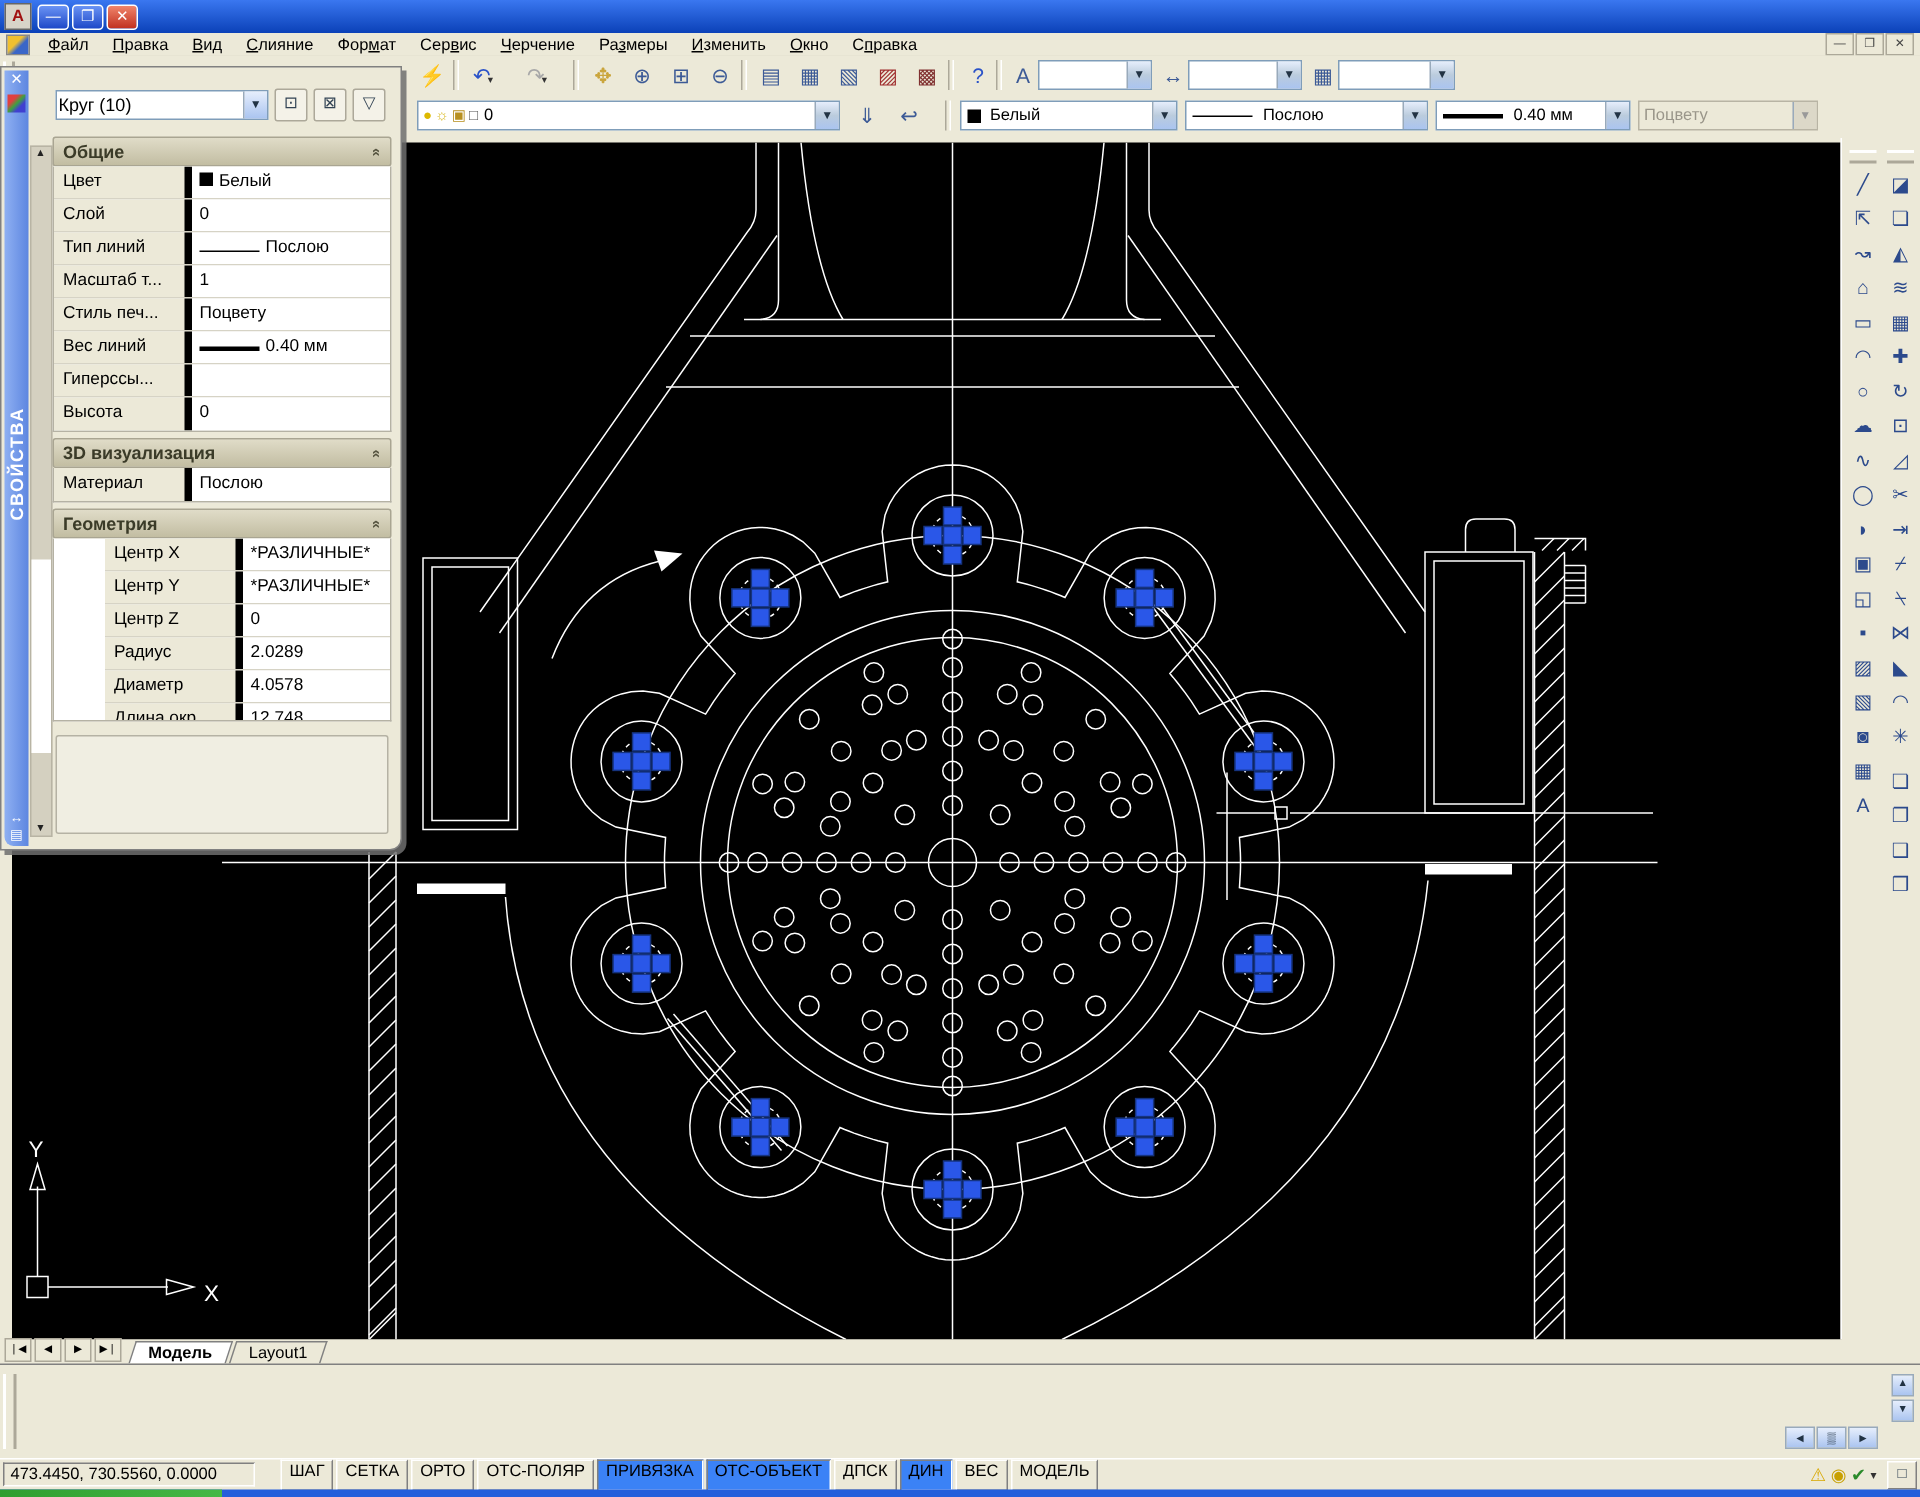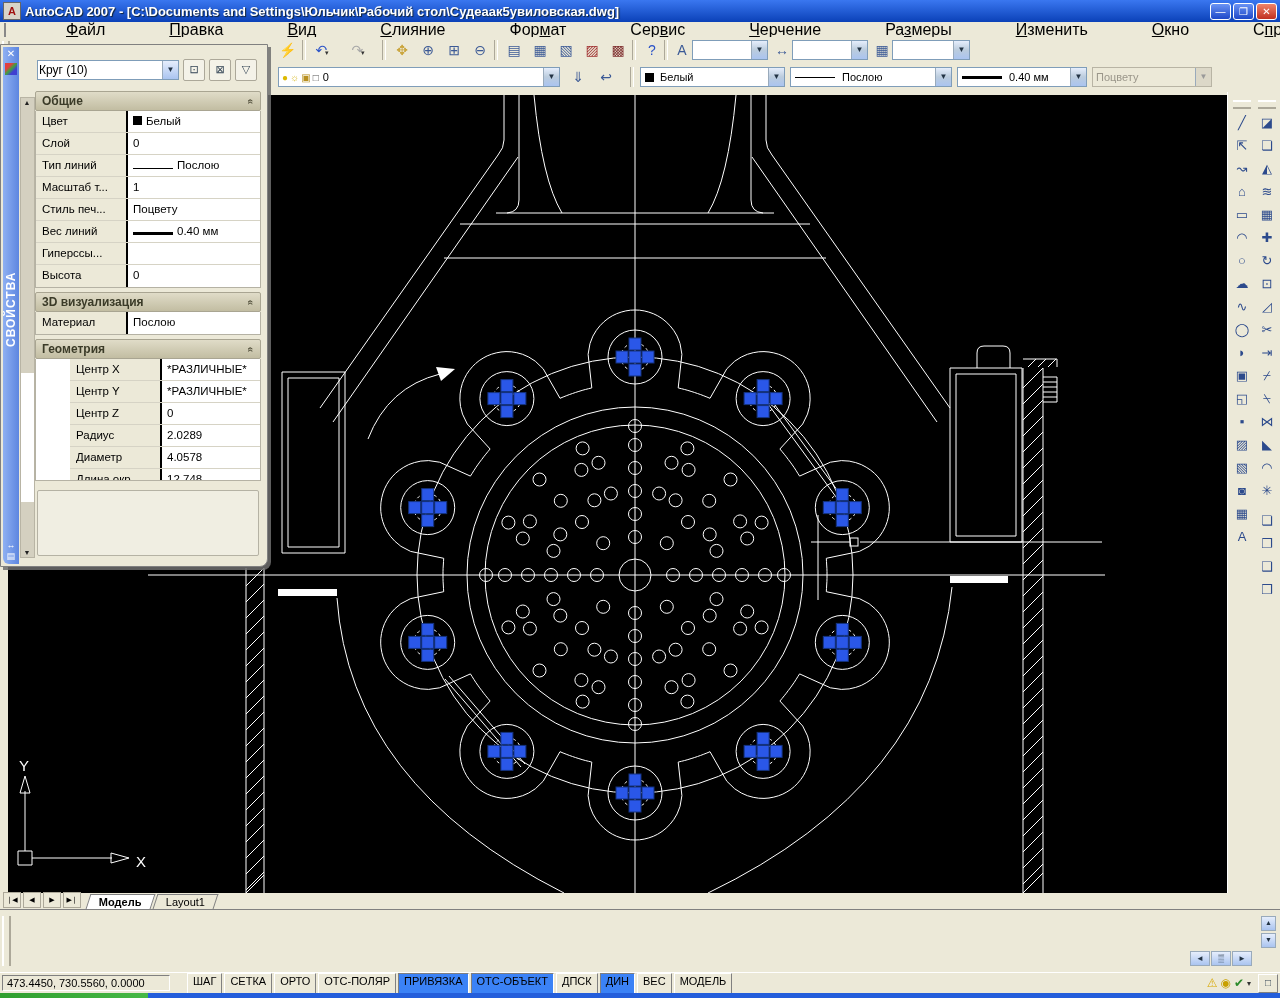--- a/index.html
+++ b/index.html
@@ -13,21 +13,21 @@
   .wtitle{color:#fff;font-weight:bold;font-size:13px;white-space:nowrap;overflow:hidden;flex:1;
     text-shadow:1px 1px 1px #123;}
   .wbtns{display:flex;gap:2px;}
   .wbtn{width:21px;height:17px;border-radius:3px;color:#fff;font-size:10px;text-align:center;line-height:16px;
     background:linear-gradient(#6a93f4,#1e48c8);border:1px solid #fff;box-sizing:border-box;}
   .wbtn.close{background:linear-gradient(#f0846a,#c03020);}
   
   .menubar{position:absolute;left:0;top:22px;width:1280px;height:15px;background:#ece9d8;
     display:flex;align-items:center;border-bottom:1px solid #d8d4c4;}
   .mdiicon{width:14px;height:12px;background:linear-gradient(135deg,#f0c030 40%,#3a66c8 60%);margin:0 4px;border:1px solid #888;}
-  .menuitem{padding:0 8px;font-size:16px;white-space:nowrap;margin-left:48px;}
+  .menuitem{padding:0 8px;font-size:11px;white-space:nowrap;}
   .menuitem u{text-decoration:underline;}
   .mdibtns{margin-left:auto;display:flex;gap:1px;padding-right:4px;}
   .mdibtn{width:17px;height:13px;border:1px solid #aca899;background:#ece9d8;font-size:8px;
     text-align:center;line-height:12px;color:#444;}
   
   .tbrow{position:absolute;left:0;width:1280px;background:#ece9d8;}
   #tb1{top:37px;height:27px;border-bottom:1px solid #f6f4ea;}
   #tb2{top:64px;height:28px;border-bottom:1px solid #aca899;}
   .tgrip{position:absolute;left:2px;top:4px;width:4px;height:18px;
     border-left:2px solid #fff;border-right:2px solid #aca899;}
@@ -76,21 +76,21 @@
     font-size:8px;text-align:center;line-height:18px;color:#234;}
   .pal-tbtn{width:20px;height:20px;border:1px solid #aca899;background:#f4f2e8;border-radius:2px;
     text-align:center;line-height:19px;font-size:11px;color:#345;}
   .pal-sec{margin-bottom:4px;}
   .pal-sechdr{height:20px;background:linear-gradient(#e0dcc8,#c2bda2);border:1px solid #a9a592;border-radius:2px;
     color:#3b3b28;font-weight:bold;font-size:12px;display:flex;align-items:center;padding:0 6px;box-sizing:border-box;}
   .pal-chev{margin-left:auto;color:#55533f;font-size:10px;transform:rotate(90deg);}
   .pal-rows{border:1px solid #b5b2a4;border-top:none;overflow:hidden;background:#fff;}
   .pal-row{display:flex;height:22px;box-sizing:border-box;border-bottom:1px solid #d6d3c5;}
   .pal-row:last-child{border-bottom:none;}
-  .pal-lab{width:92px;background:#ece9d8;border-right:2px solid #000000;padding:4px 4px 0 6px;box-sizing:border-box;
+  .pal-lab{width:92px;background:#ece9d8;border-right:5px solid #000000;padding:4px 4px 0 6px;box-sizing:border-box;
     white-space:nowrap;overflow:hidden;font-size:11.5px;}
   .pal-val{flex:1;background:#fff;padding:4px 4px 0 5px;box-sizing:border-box;white-space:nowrap;overflow:hidden;font-size:11.5px;}
   .pal-infobox{position:absolute;left:2px;right:2px;bottom:4px;height:64px;background:#f0eee2;
     border:1px solid #b5b2a4;border-radius:2px;}
   
   .tabbar{position:absolute;left:0;top:893px;width:1280px;height:16px;background:#ece9d8;display:flex;align-items:flex-end;}
   .tnav{width:16px;height:14px;border:1px solid #aca899;background:#ece9d8;font-size:7px;text-align:center;
     line-height:13px;margin:0 1px;}
   .tab{padding:1px 10px 1px 10px;border:1px solid #808080;border-bottom:none;font-size:11px;
     background:#ece9d8;margin-left:2px;transform:skewX(-18deg);}
@@ -126,21 +126,20 @@
     text-align:center;line-height:15px;font-size:10px;color:#345;margin-left:4px;}
   
   .taskbar{position:absolute;left:0;top:993px;width:1280px;height:5px;background:#245edb;}
   .taskbar .start{position:absolute;left:0;top:0;width:148px;height:5px;background:linear-gradient(90deg,#2f9e2f,#46b846);}
 </style>
 </head>
 <body>
 
 <div class="titlebar">
   <span class="appicon">A</span>
-  <span class="wtitle">AutoCAD 2007 - [C:\Documents and Settings\Юльчик\Рабочий стол\Судеаак5увиловская.dwg]</span>
   <span class="wbtns">
     <span class="wbtn">—</span>
     <span class="wbtn">❐</span>
     <span class="wbtn close">✕</span>
   </span>
 </div>
 
 <div class="menubar">
   <span class="mdiicon"></span>
   <span id="menus" style="display:flex;">

